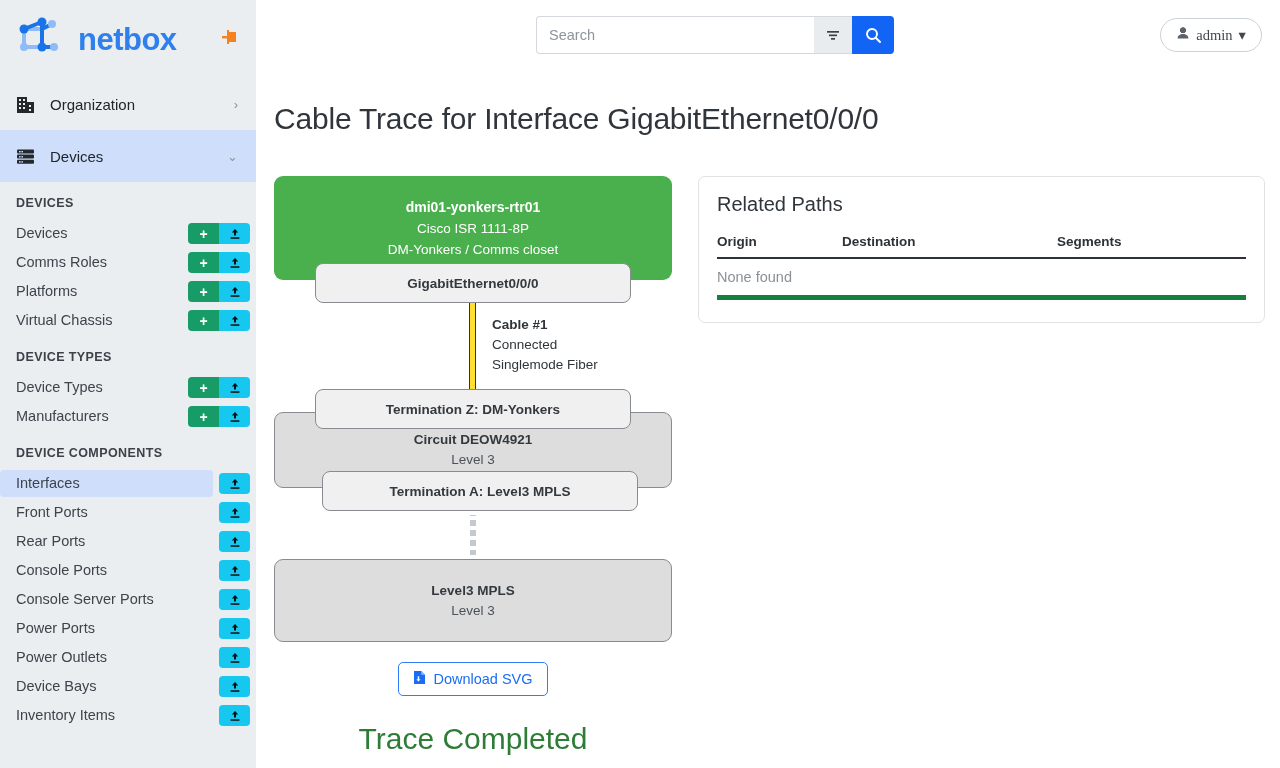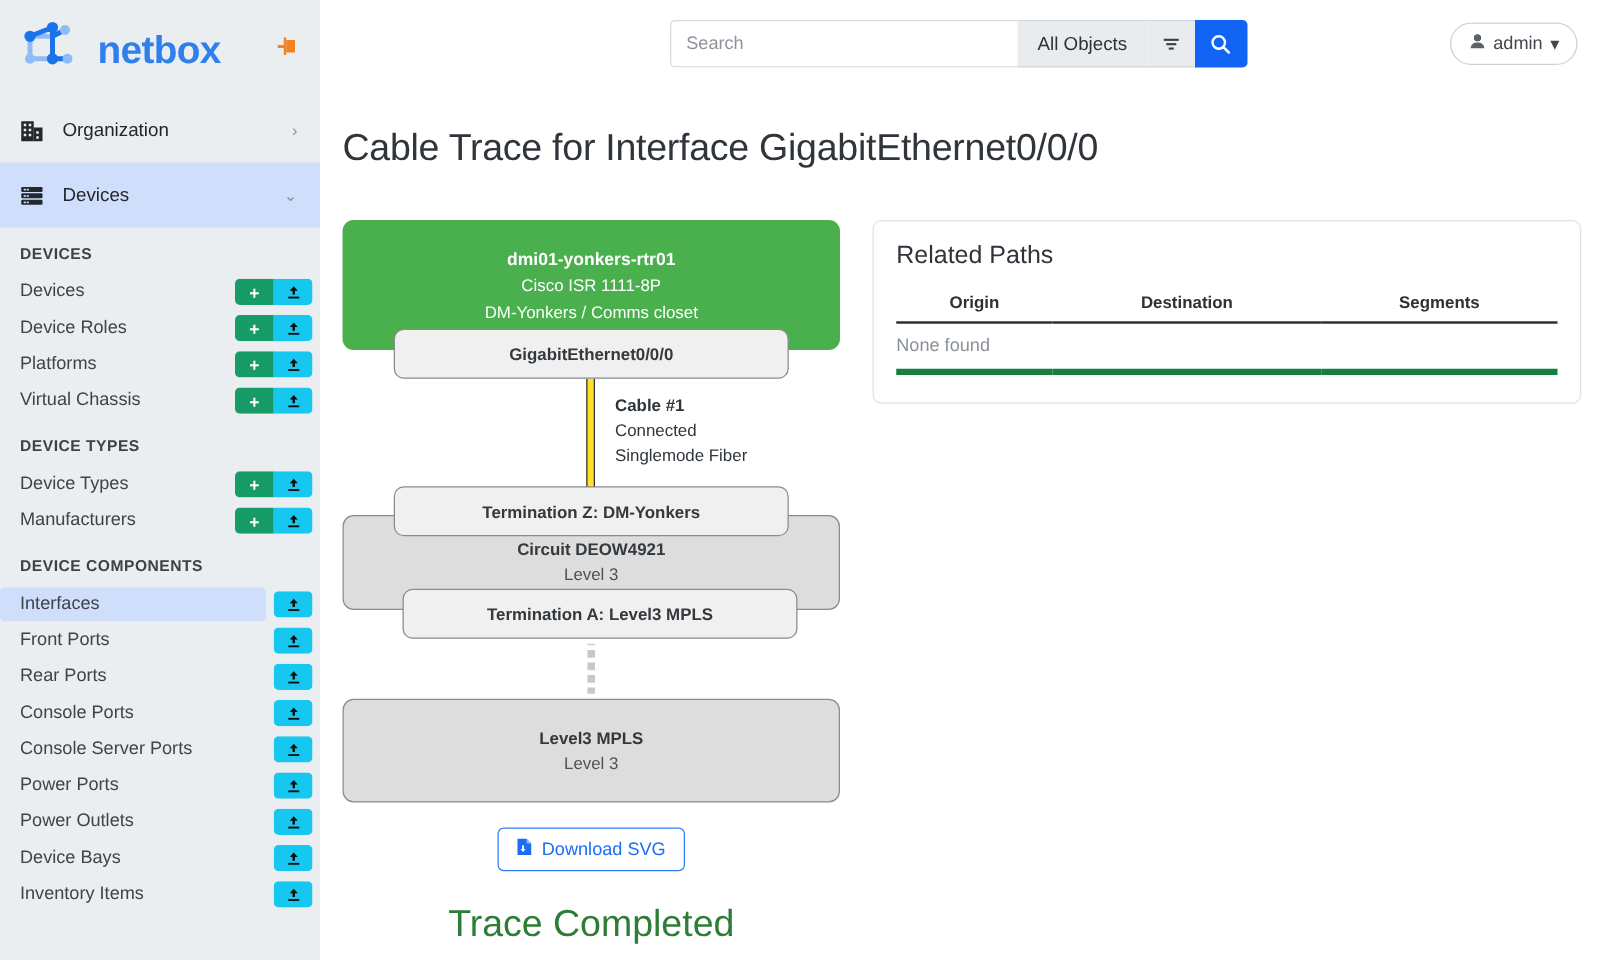--- a/index.html
+++ b/index.html
@@ -116,20 +116,21 @@
     display: flex; align-items: center; justify-content: center;
     border-radius: 0 4px 4px 0; cursor: pointer;
   }
   .user-btn {
     position: absolute; right: 18px; top: 18px;
     height: 34px; min-width: 102px;
     border: 1px solid #ccd2d8; border-radius: 17px;
     display: flex; align-items: center; justify-content: center; gap: 6px;
     font-size: 14.5px; color: #41474d; background: #fff; cursor: pointer;
     padding: 0 12px;
+    font-family: Liberation Serif, serif;
   }
 
   .page-title {
     font-size: 30px; font-weight: normal; color: #2f353b;
     padding: 12px 0 0 18px; letter-spacing: -0.2px;
   }
 
   .content { display: flex; padding: 20px 18px 0 18px; gap: 26px; }
   .trace-col { width: 398px; flex: 0 0 398px; position: relative; }
   .paths-col { flex: 1 1 auto; }
@@ -214,21 +215,21 @@
 
   
   .card {
     border: 1px solid #dfe3e6; border-radius: 7px;
     background: #fff; padding: 16px 18px 22px 18px;
     width: 567px;
   }
   .card-title { font-size: 20px; color: #2f353b; padding-bottom: 14px; }
   table.paths { width: 100%; border-collapse: collapse; }
   table.paths th {
-    text-align: center; font-size: 13.5px; font-weight: bold; color: #2c3238;
+    text-align: left; font-size: 13.5px; font-weight: bold; color: #2c3238;
     padding: 4px 0 8px 0; border-bottom: 2px solid #2c3238;
   }
   table.paths td {
     font-size: 14.5px; color: #8b9199;
     padding: 10px 0; border-bottom: 5px solid #15803d;
   }
   .col-origin { width: 125px; }
   .col-dest { width: 215px; }
 </style>
 </head>
@@ -317,21 +318,21 @@
         <span class="bt add">+</span>
         <span class="bt imp">
           <svg width="12" height="12" viewBox="0 0 12 12">
               <path d="M6 1 L9.2 4.6 H7 V7.6 H5 V4.6 H2.8 Z" fill="#0b1013"></path>
               <rect x="1.6" y="9.3" width="8.8" height="1.5" fill="#0b1013"></rect>
             </svg>
         </span>
       </span>
     </div>
     <div class="item-row">
-      <span class="item-label">Device Roles</span>
+      <span class="item-label">Comms Roles</span>
       <span class="btn-pair">
         <span class="bt add">+</span>
         <span class="bt imp">
           <svg width="12" height="12" viewBox="0 0 12 12">
               <path d="M6 1 L9.2 4.6 H7 V7.6 H5 V4.6 H2.8 Z" fill="#0b1013"></path>
               <rect x="1.6" y="9.3" width="8.8" height="1.5" fill="#0b1013"></rect>
             </svg>
         </span>
       </span>
     </div>
@@ -486,21 +487,20 @@
         </span>
       </span>
     </div>
   </aside>
 
   <main id="main">
 
     <div class="topbar">
       <div class="searchwrap">
         <input class="search-input" type="text" value="" placeholder="Search" style="">
-        <div class="search-scope">All Objects</div>
         <div class="search-filter">
           <svg width="16" height="14" viewBox="0 0 16 14">
             <rect x="2" y="3" width="12" height="1.7" fill="#3a4046"></rect>
             <rect x="4" y="6.5" width="8" height="1.7" fill="#3a4046"></rect>
             <rect x="6" y="10" width="4" height="1.7" fill="#3a4046"></rect>
           </svg>
         </div>
         <div class="search-go">
           <svg width="17" height="17" viewBox="0 0 17 17">
             <circle cx="7" cy="7" r="5" fill="none" stroke="#ffffff" stroke-width="1.9"></circle>

